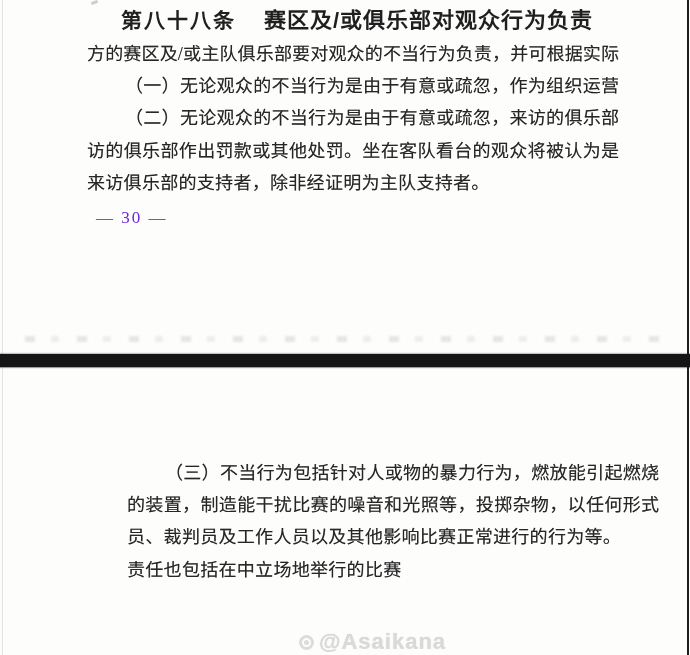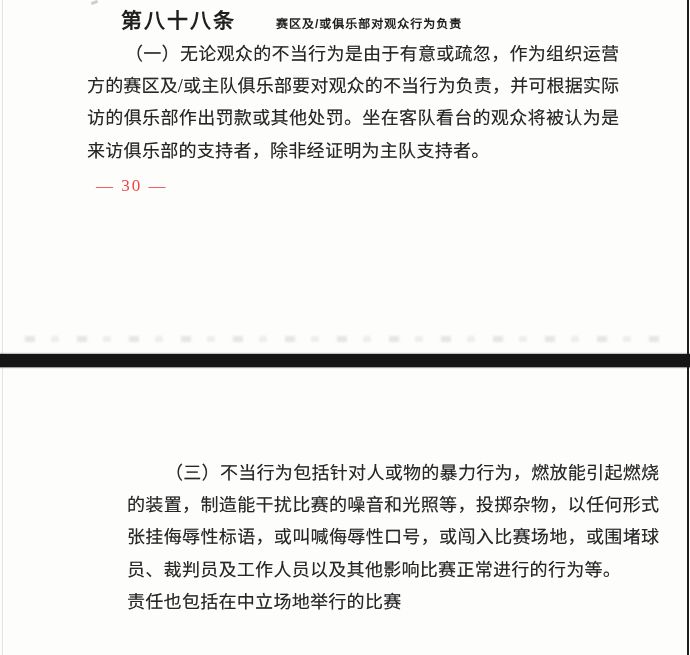--- a/index.html
+++ b/index.html
@@ -57,23 +57,23 @@
     white-space: nowrap;
     font-family: "Liberation Sans", "DejaVu Sans", sans-serif;
     font-weight: 700;
     color: #1f1f1f;
   }
   .article-no {
     font-size: 21px;
     letter-spacing: 2px;
   }
   .article-title {
-    font-size: 12px;
+    font-size: 22px;
     letter-spacing: 1px;
-    margin-left: 40px;
+    margin-left: 28px;
   }
   .line {
     height: 32.2px;
     line-height: 32.2px;
     font-size: 18px;
     letter-spacing: 0.3px;
     white-space: nowrap;
     text-shadow: 0.2px 0.2px 0.4px rgba(50,50,50,0.45);
   }
   .line.j {
@@ -86,21 +86,21 @@
   .line.i {
     padding-left: 38px;
   }
   .page-number {
     margin-top: 7px;
     margin-left: 9px;
     height: 24px;
     line-height: 24px;
     font-size: 17px;
     letter-spacing: 2px;
-    color: #ef4444;
+    color: #6d28d9;
     font-family: Liberation Serif, serif;
   }
   
   .artifact {
     position: absolute;
     left: 25px; top: 336px;
     width: 640px; height: 6px;
     background: repeating-linear-gradient(90deg,
       rgba(170,170,170,.55) 0 10px, rgba(0,0,0,0) 10px 26px,
       rgba(180,180,180,.4) 26px 34px, rgba(0,0,0,0) 34px 52px);
@@ -150,33 +150,37 @@
 <div class="scan">
 
   <div class="edge-left"></div>
   <div class="edge-right"></div>
   <div class="stray-mark"></div>
 
   <div class="page-top">
     <div class="heading">
       <span class="article-no">第八十八条</span><span class="article-title">赛区及/或俱乐部对观众行为负责</span>
     </div>
+    <div class="line j">方的赛区及/或主队俱乐部要对观众的不当行为负责，并可根据实际</div>
     <div class="line j i">（一）无论观众的不当行为是由于有意或疏忽，作为组织运营</div>
-    <div class="line j">方的赛区及/或主队俱乐部要对观众的不当行为负责，并可根据实际</div>
+    <div class="line j i">（二）无论观众的不当行为是由于有意或疏忽，来访的俱乐部</div>
     <div class="line j">访的俱乐部作出罚款或其他处罚。坐在客队看台的观众将被认为是</div>
     <div class="line">来访俱乐部的支持者，除非经证明为主队支持者。</div>
     <div class="page-number">— 30 —</div>
   </div>
 
   <div class="artifact"></div>
 
   <div class="separator-bar"></div>
 
   <div class="page-bottom">
     <div class="line j i">（三）不当行为包括针对人或物的暴力行为，燃放能引起燃烧</div>
     <div class="line j">的装置，制造能干扰比赛的噪音和光照等，投掷杂物，以任何形式</div>
-    <div class="line j">张挂侮辱性标语，或叫喊侮辱性口号，或闯入比赛场地，或围堵球</div>
     <div class="line">员、裁判员及工作人员以及其他影响比赛正常进行的行为等。</div>
     <div class="line">责任也包括在中立场地举行的比赛</div>
   </div>
 
+  <div class="watermark">
+    <span class="wm-logo"></span>
+    <span>@Asaikana</span>
+  </div>
 
 </div>
 
 </body></html>

